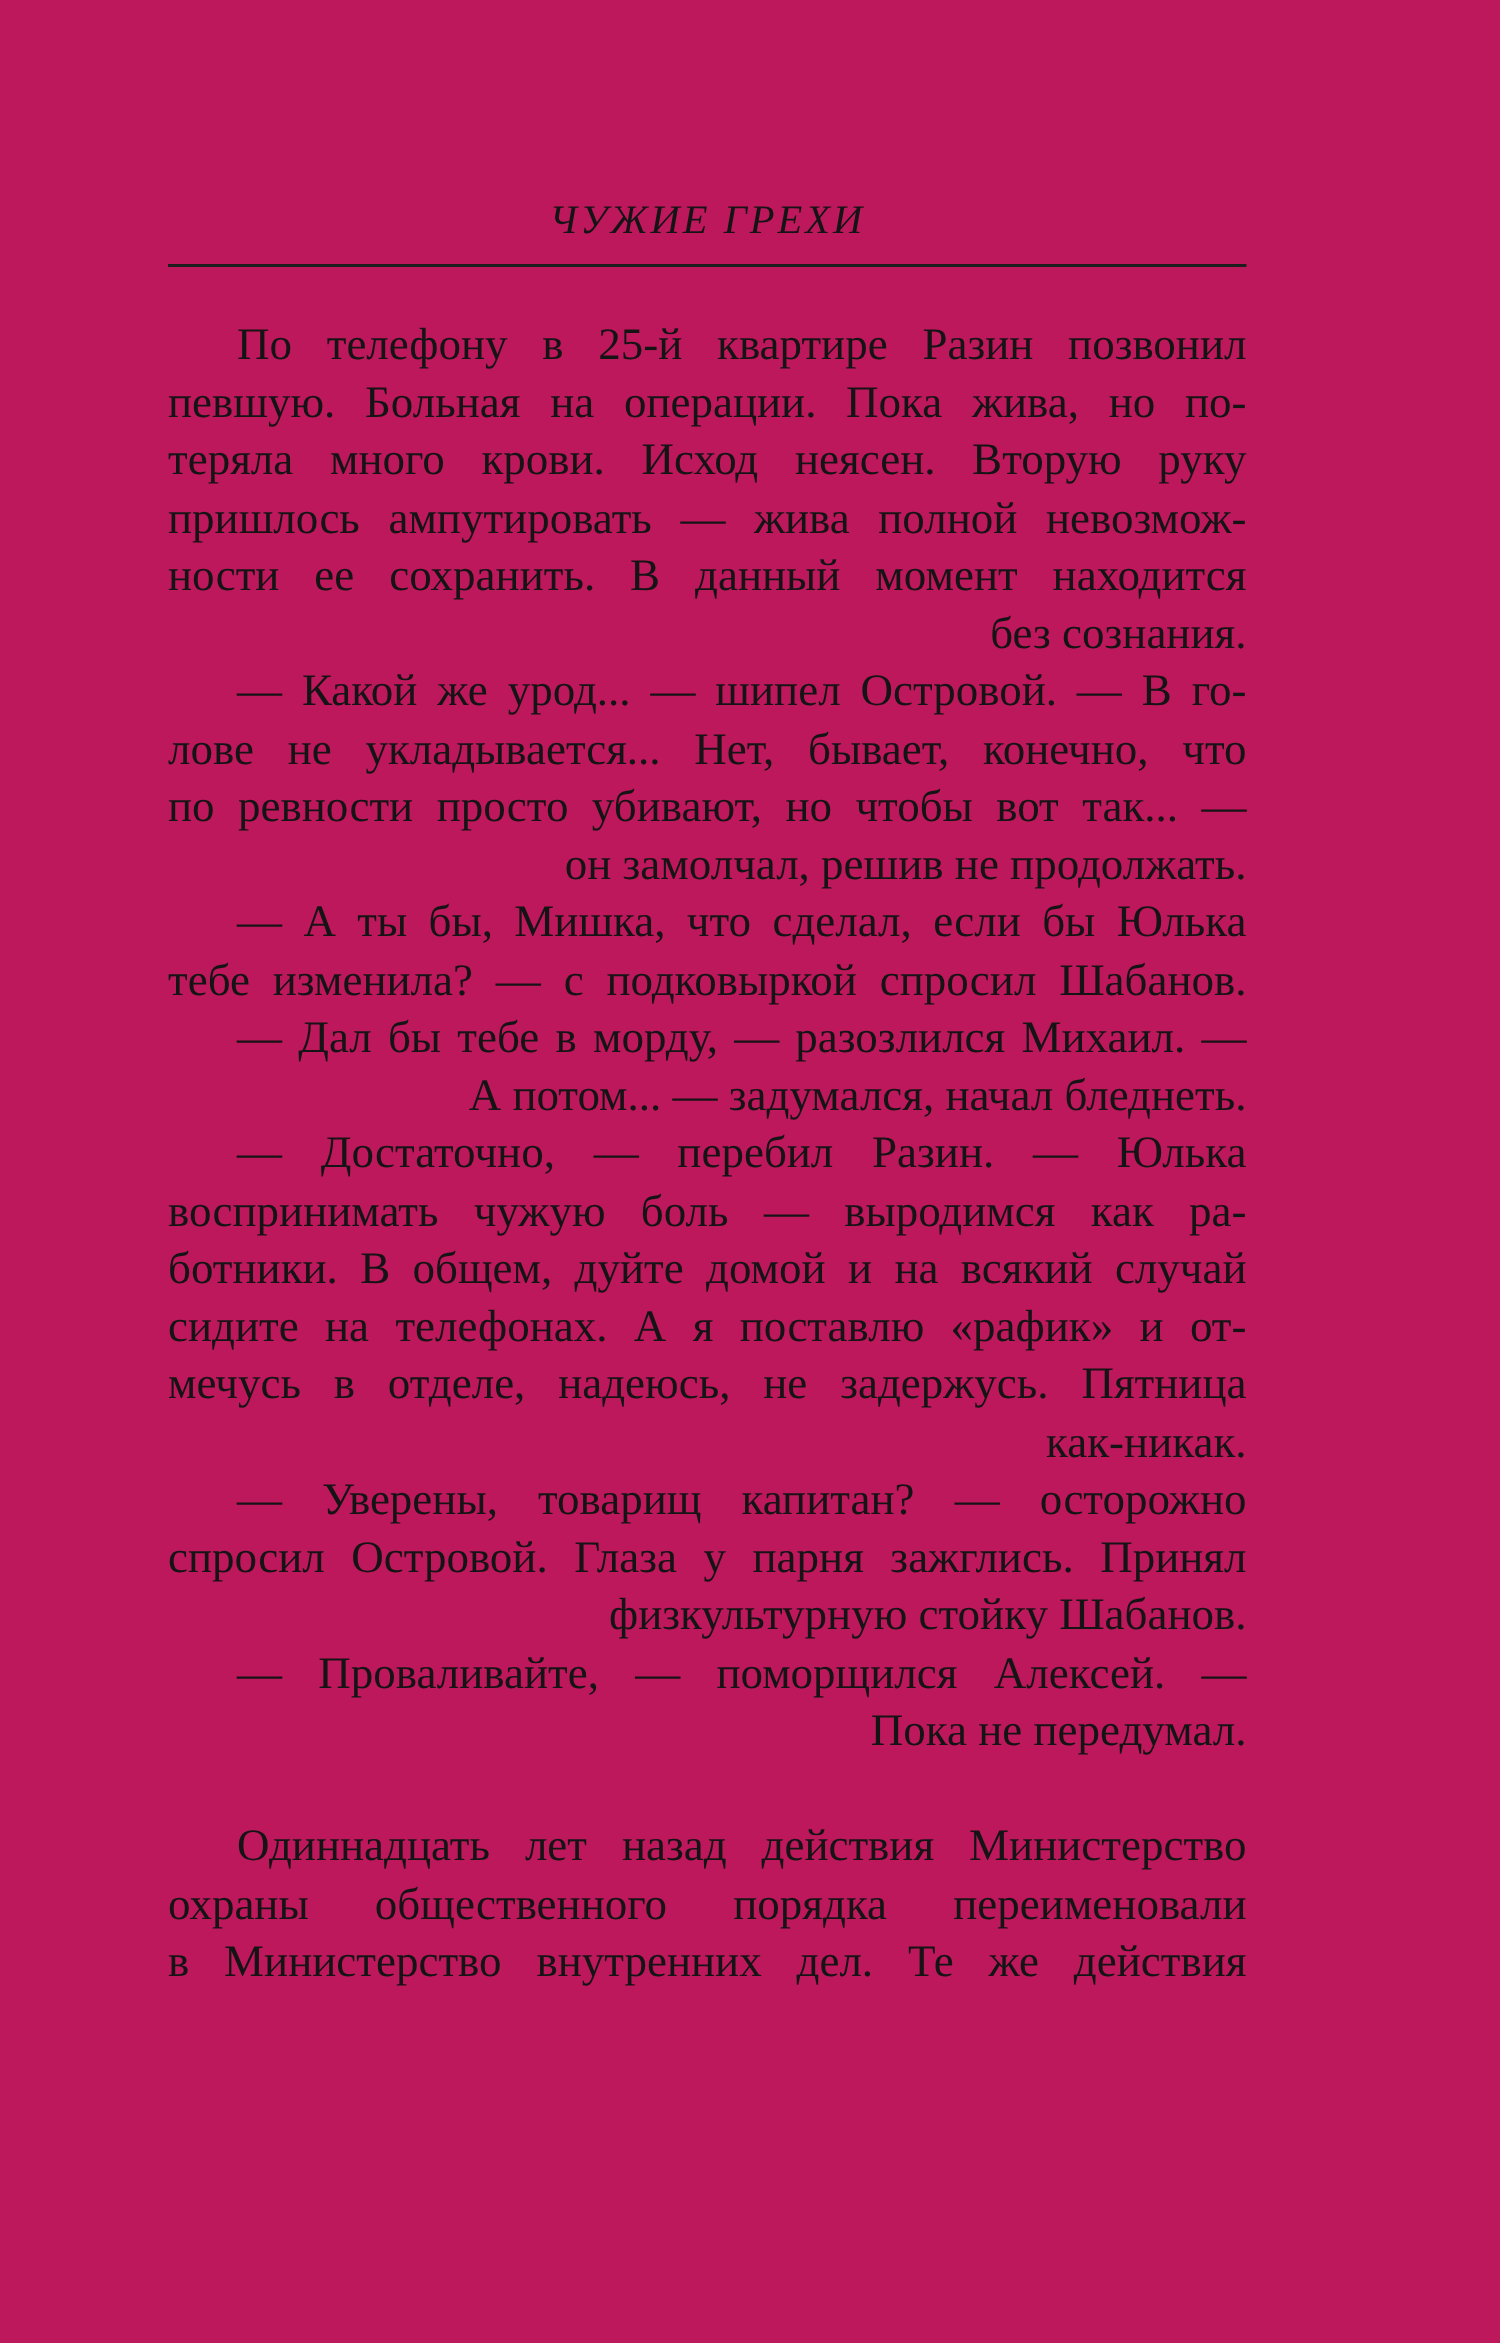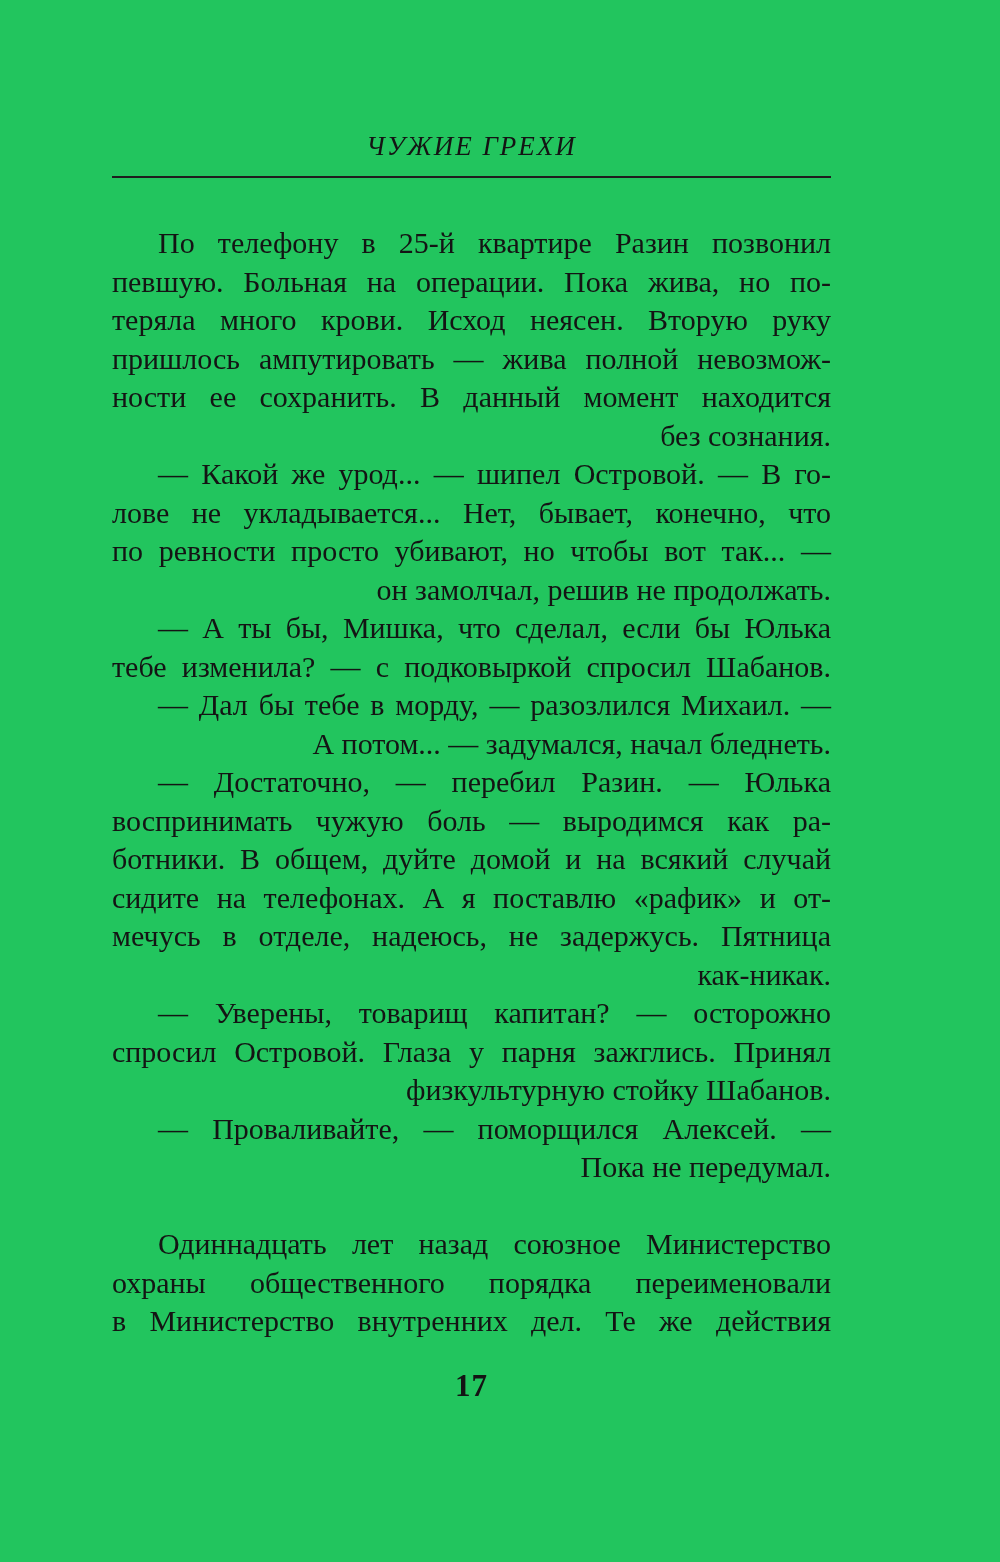--- a/index.html
+++ b/index.html
@@ -4,21 +4,21 @@
 <style>
   html, body {
     margin: 0;
     padding: 0;
     background: #ffffff;
   }
   .page {
     position: relative;
     width: 1000px;
     height: 1562px;
-    background: #22c55e;
+    background: #be185d;
     overflow: hidden;
     font-family: "Liberation Serif", "DejaVu Serif", serif;
     color: #141414;
   }
   .content {
     position: absolute;
     left: 112px;
     top: 130px;
     width: 719px;
   }
@@ -29,21 +29,21 @@
     line-height: 32px;
     letter-spacing: 2px;
     white-space: nowrap;
   }
   .rule {
     height: 2px;
     background: #1e1e1e;
     margin-top: 14px;
   }
   .body-text {
-    margin-top: 46px;
+    margin-top: 33px;
     font-size: 30px;
     line-height: 38.5px;
   }
   .line {
     text-align: right;
     white-space: normal;
   }
   .line.j {
     text-align: justify;
     text-align-last: justify;
@@ -91,19 +91,18 @@
         <div class="line j">ботники. В общем, дуйте домой и на всякий случай</div>
         <div class="line j">сидите на телефонах. А я поставлю «рафик» и от-</div>
         <div class="line j">мечусь в отделе, надеюсь, не задержусь. Пятница</div>
         <div class="line">как-никак.</div>
         <div class="line ind j">— Уверены, товарищ капитан? — осторожно</div>
         <div class="line j">спросил Островой. Глаза у парня зажглись. Принял</div>
         <div class="line">физкультурную стойку Шабанов.</div>
         <div class="line ind j">— Проваливайте, — поморщился Алексей. —</div>
         <div class="line">Пока не передумал.</div>
         <div class="gap"></div>
-        <div class="line ind j">Одиннадцать лет назад союзное Министерство</div>
+        <div class="line ind j">Одиннадцать лет назад действия Министерство</div>
         <div class="line j">охраны общественного порядка переименовали</div>
         <div class="line j">в Министерство внутренних дел. Те же действия</div>
       </div>
-    <div class="pagenum">17</div>
   </div>
 </div>
 
 </body></html>

